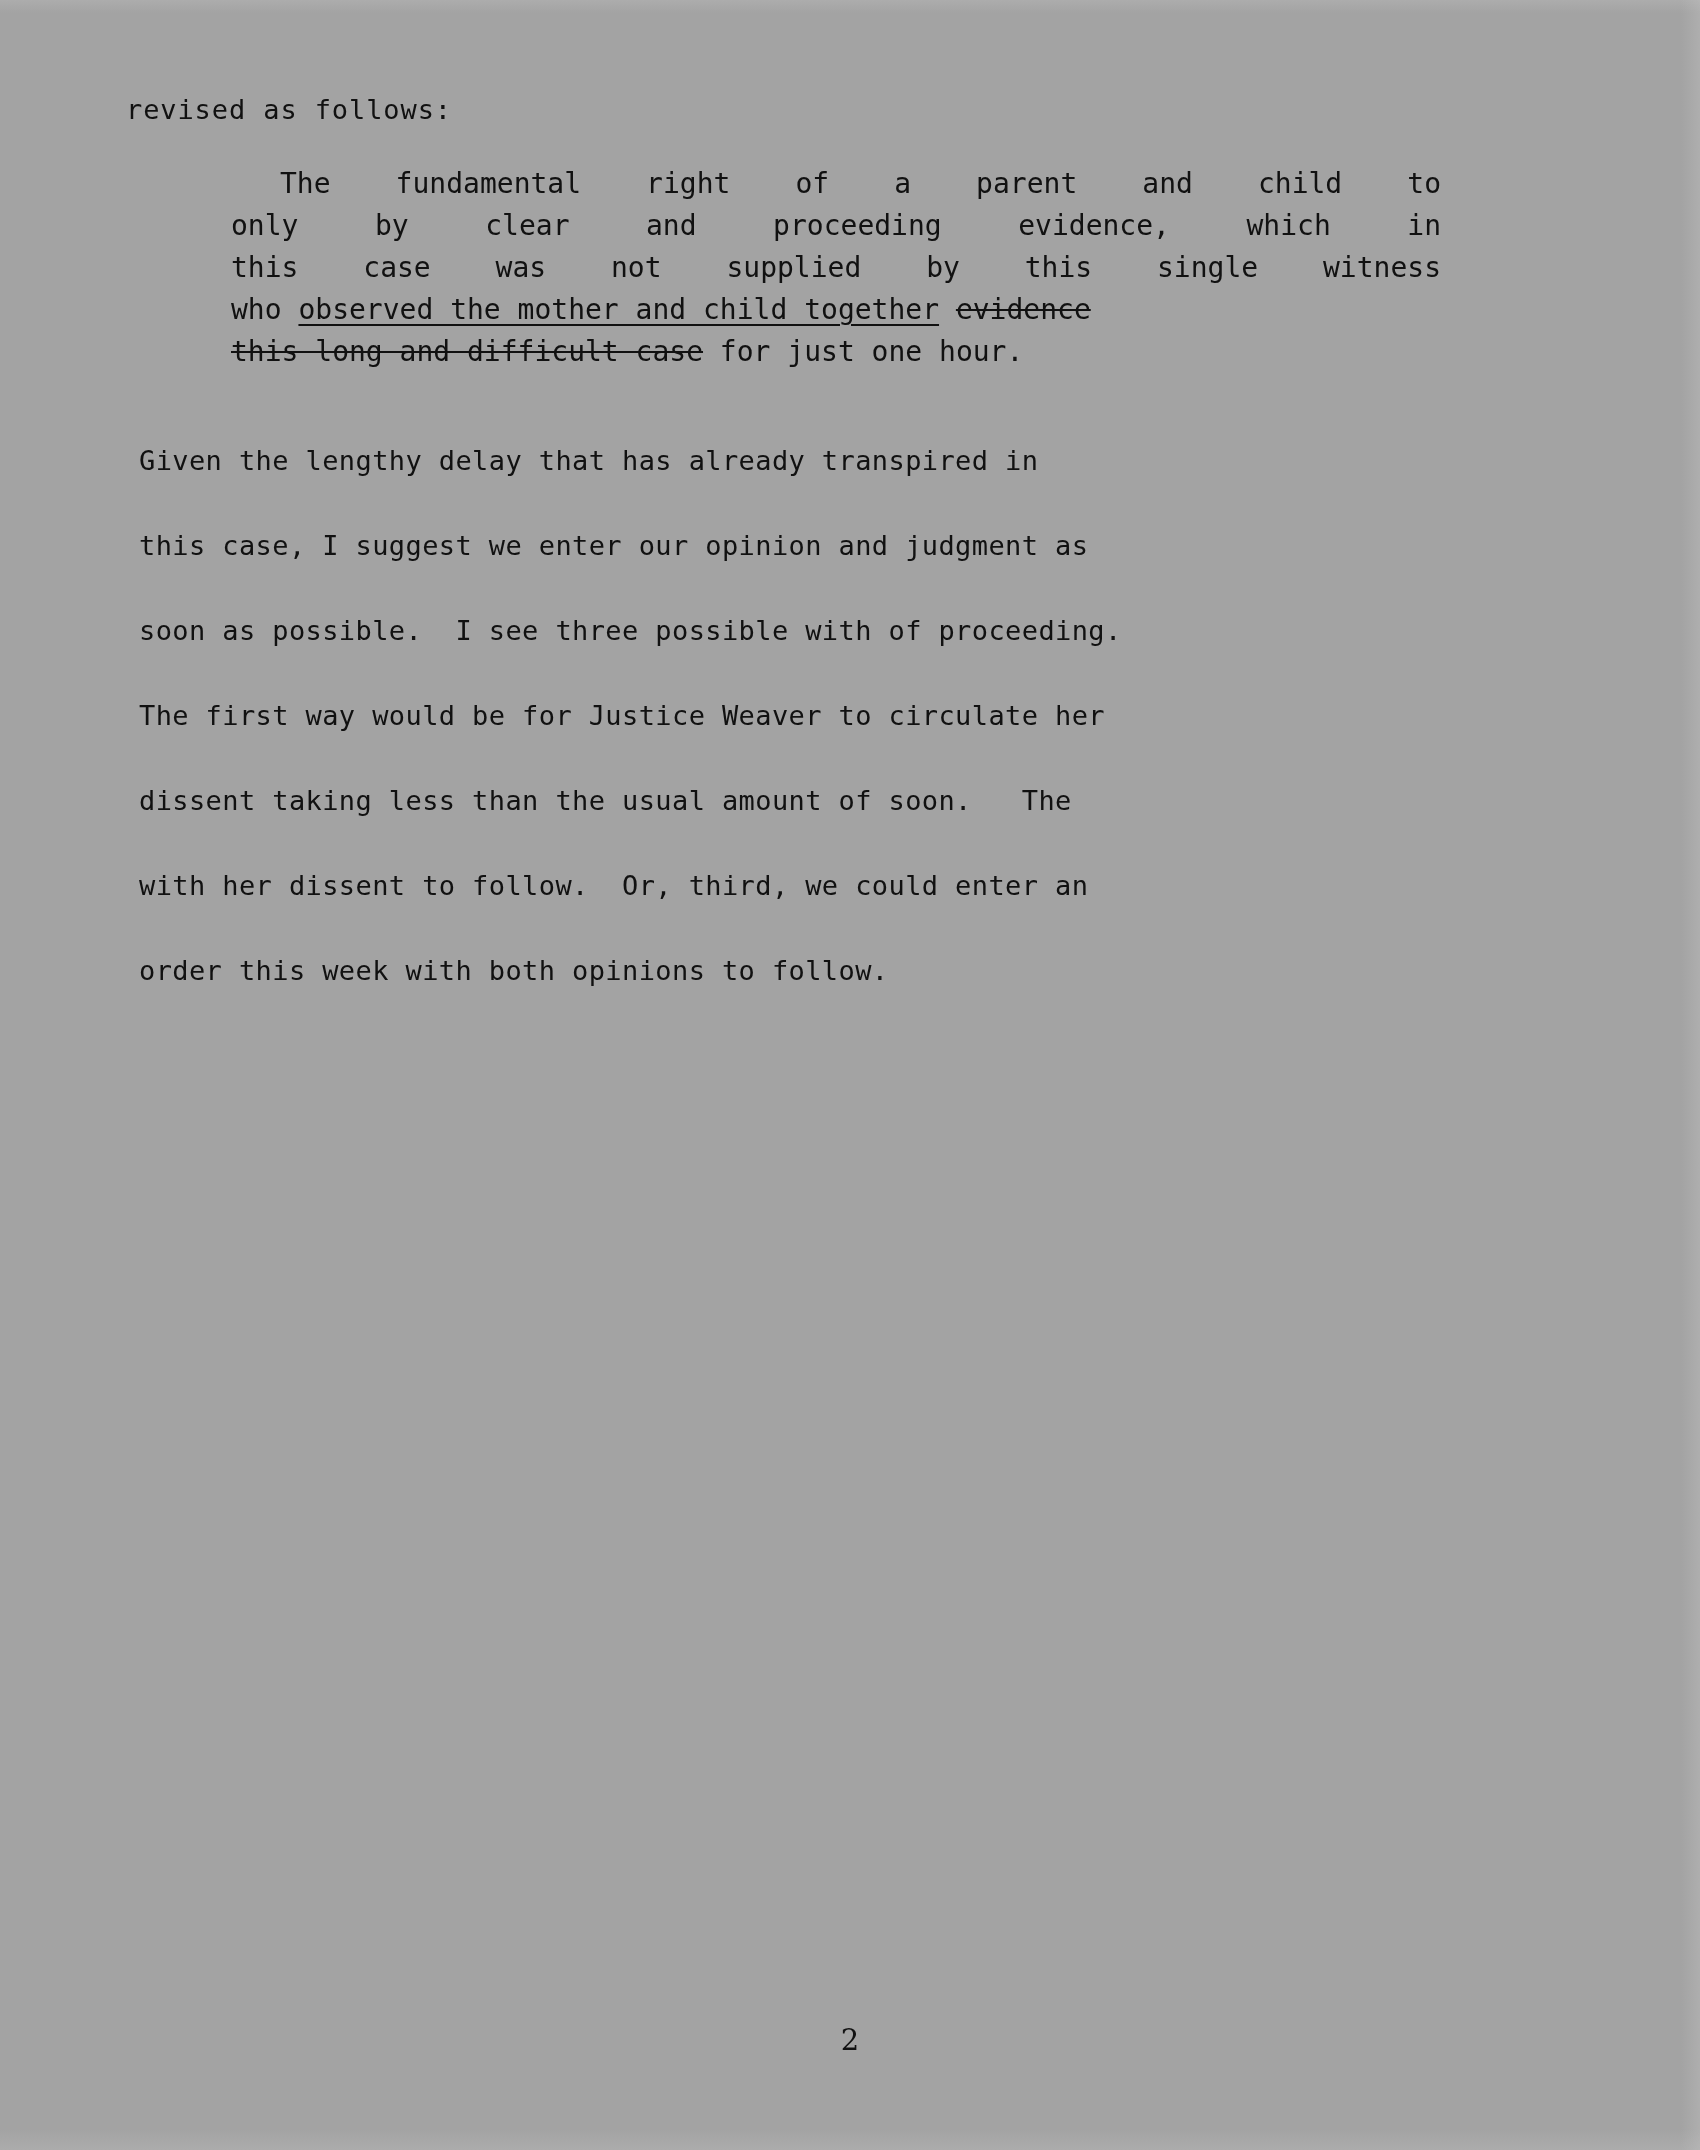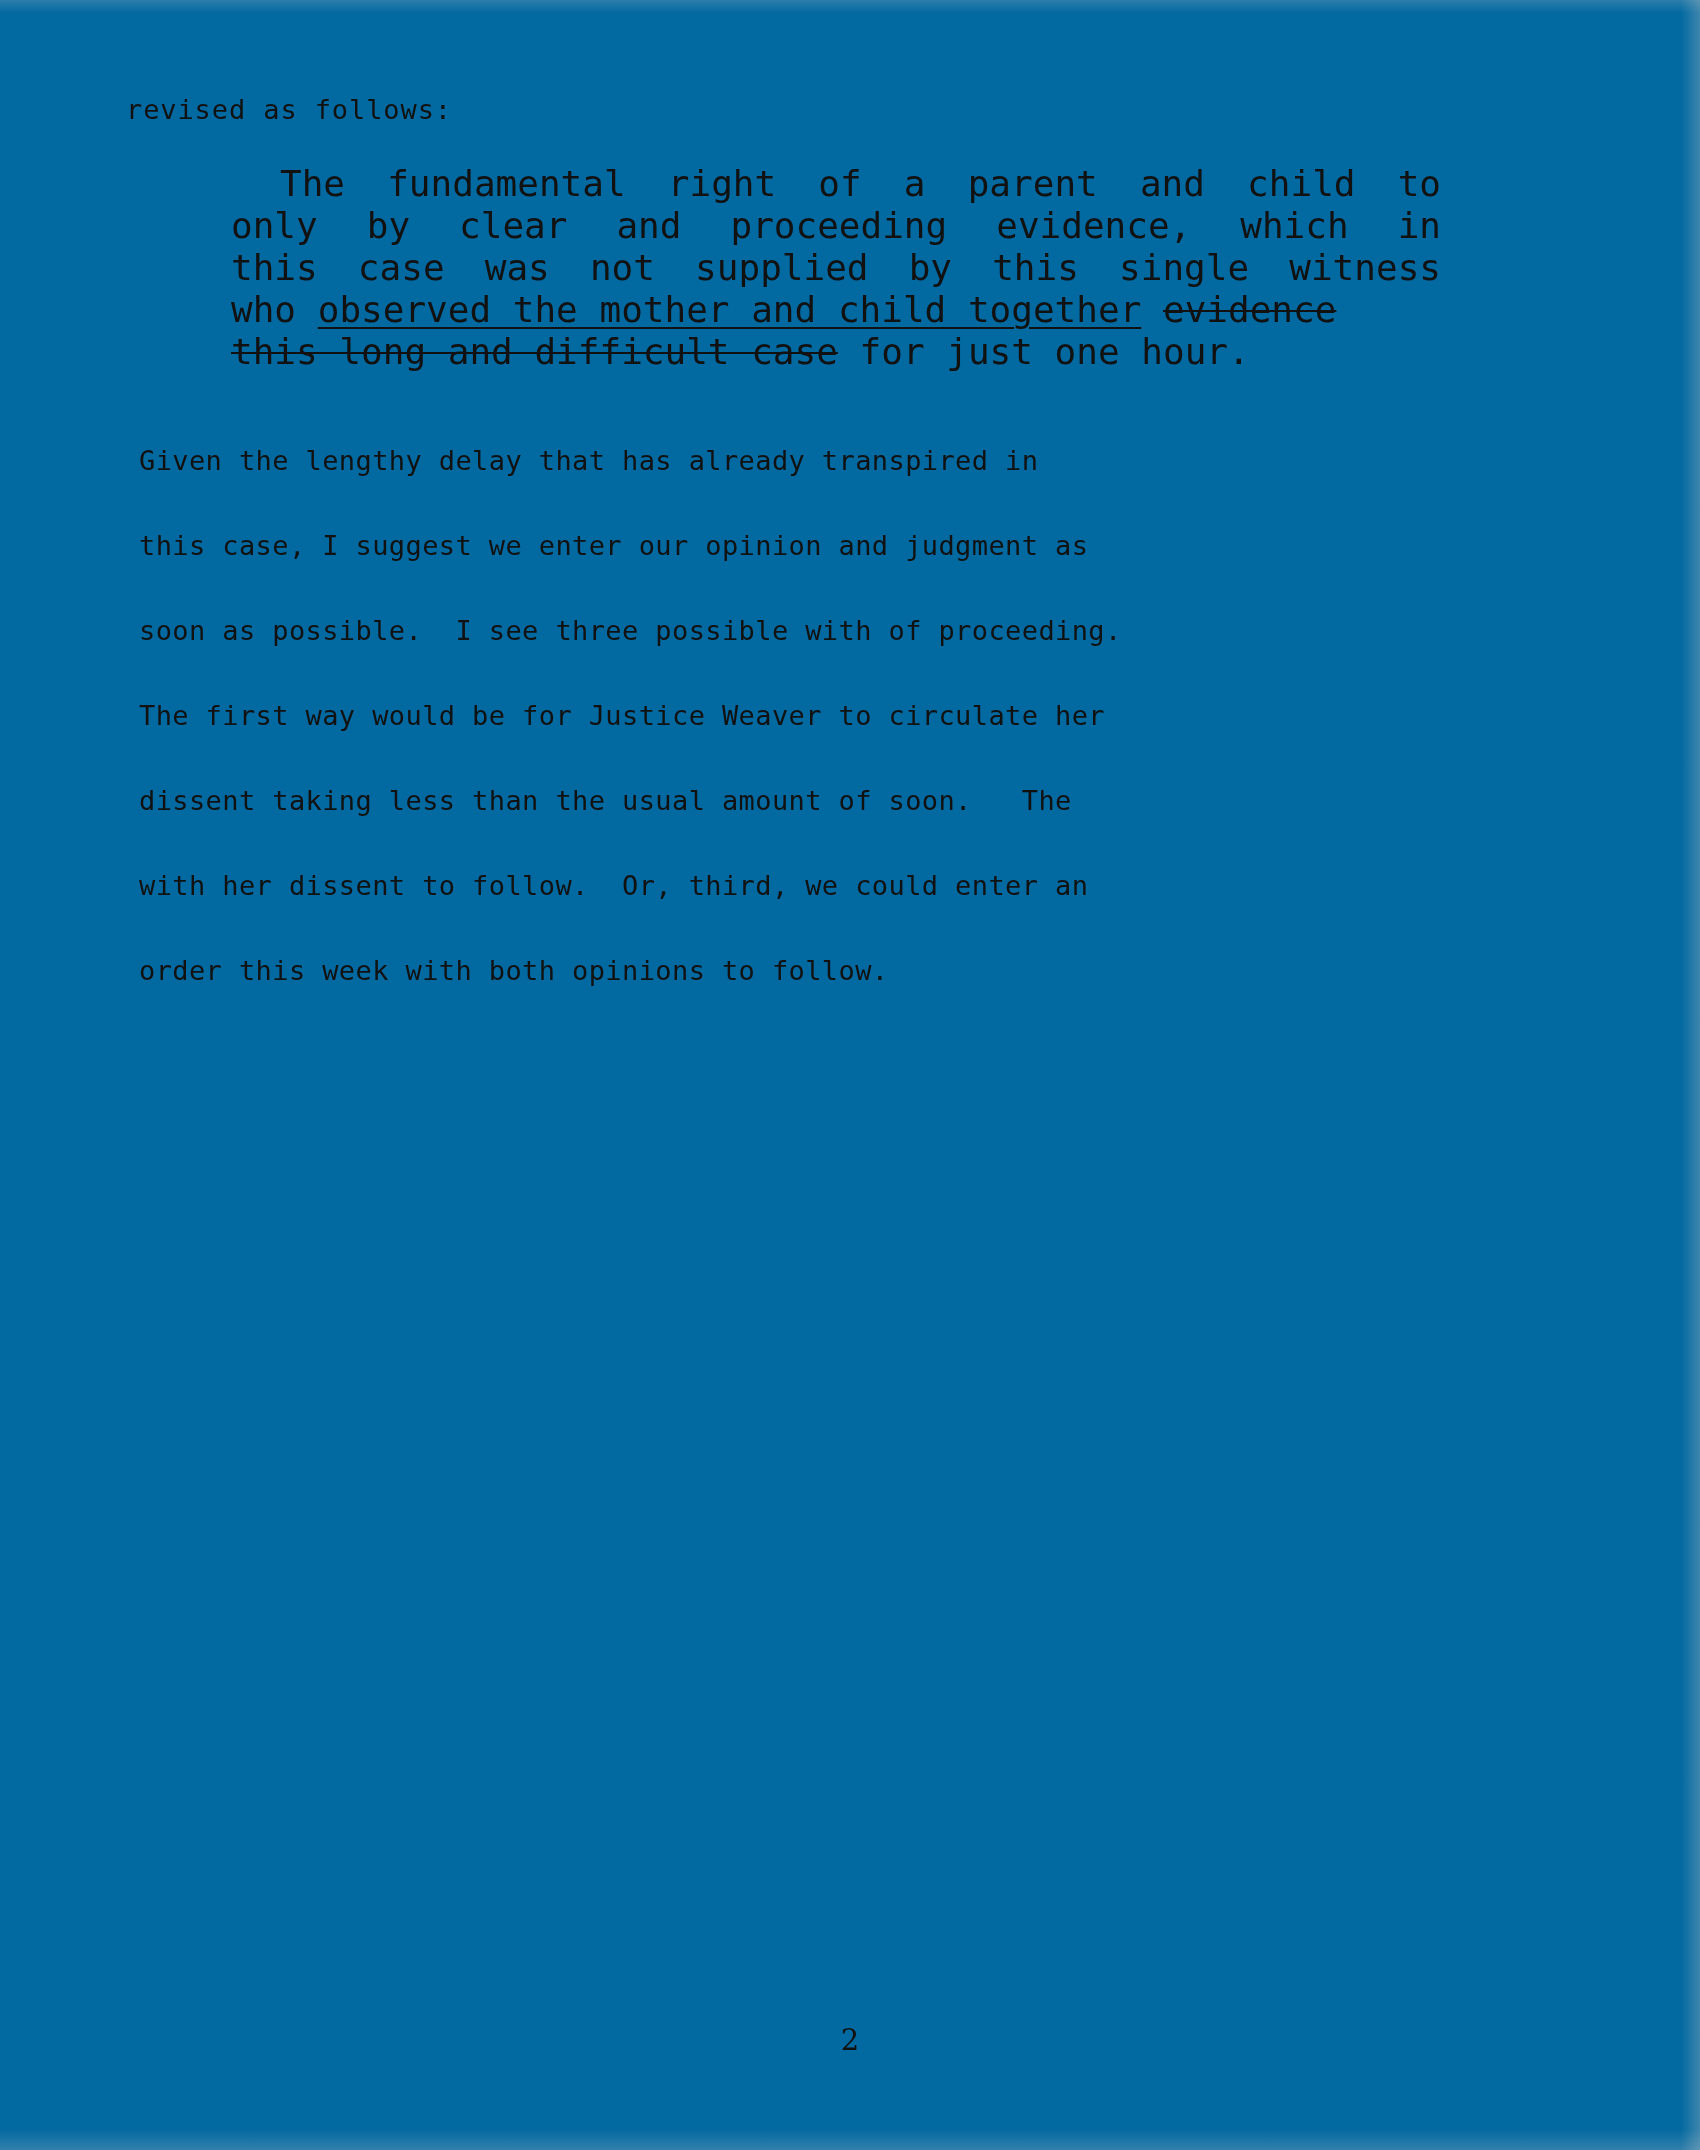--- a/index.html
+++ b/index.html
@@ -14,21 +14,21 @@
     font-family: "DejaVu Sans Mono", monospace;
     color: #111111;
     overflow: hidden;
   }
   .page {
     position: absolute;
     left: 0;
     top: 0;
     width: 1700px;
     height: 2151px;
-    background: #0369a1;
+    background: #a3a3a3;
     box-sizing: border-box;
     text-decoration: underline;
   }
   
   .scan-edge-right {
     position: absolute;
     top: 0;
     right: 0;
     width: 19px;
     height: 2151px;
@@ -66,21 +66,21 @@
     letter-spacing: 0.9px;
     margin: 0 0 38px 0;
     white-space: pre;
   }
 
   
   .blockquote {
     margin: 0 0 45px 0;
     padding-left: 105px;
     padding-right: 101px;
-    font-size: 36px;
+    font-size: 28px;
     line-height: 42px;
   }
   .bq-line {
     white-space: pre;
     display: block;
     text-align: justify;
   }
   .bq-line.just {
     text-align: justify;
     text-align-last: justify;

